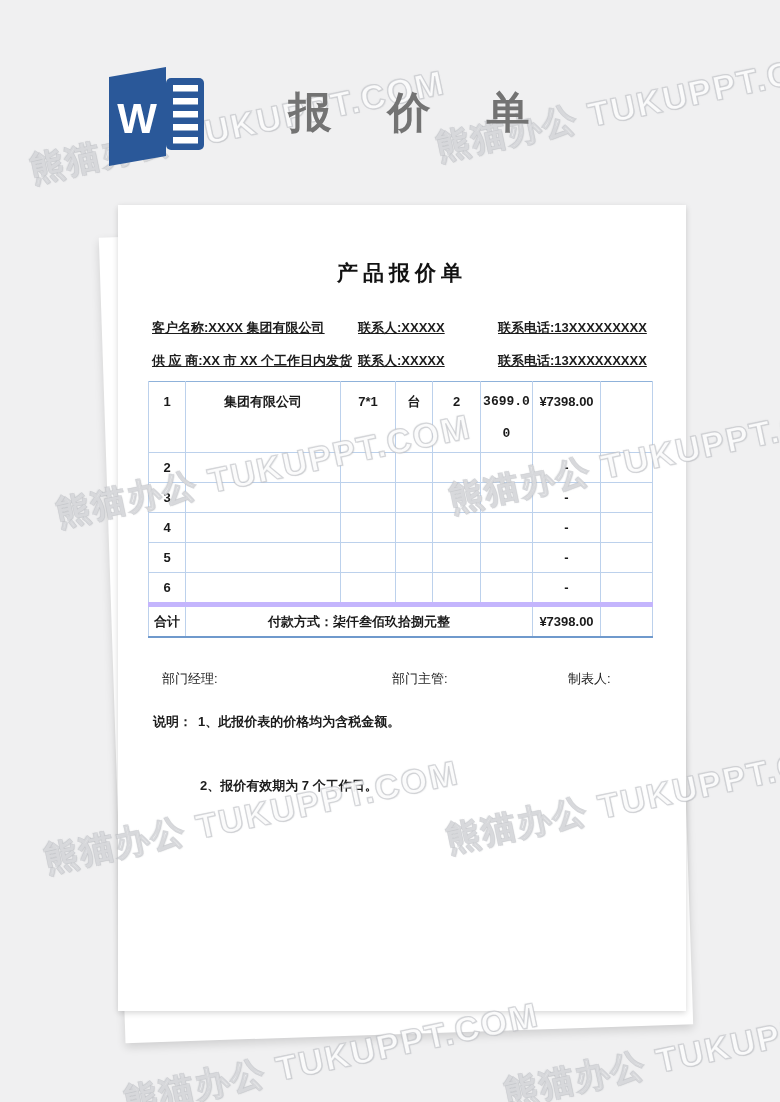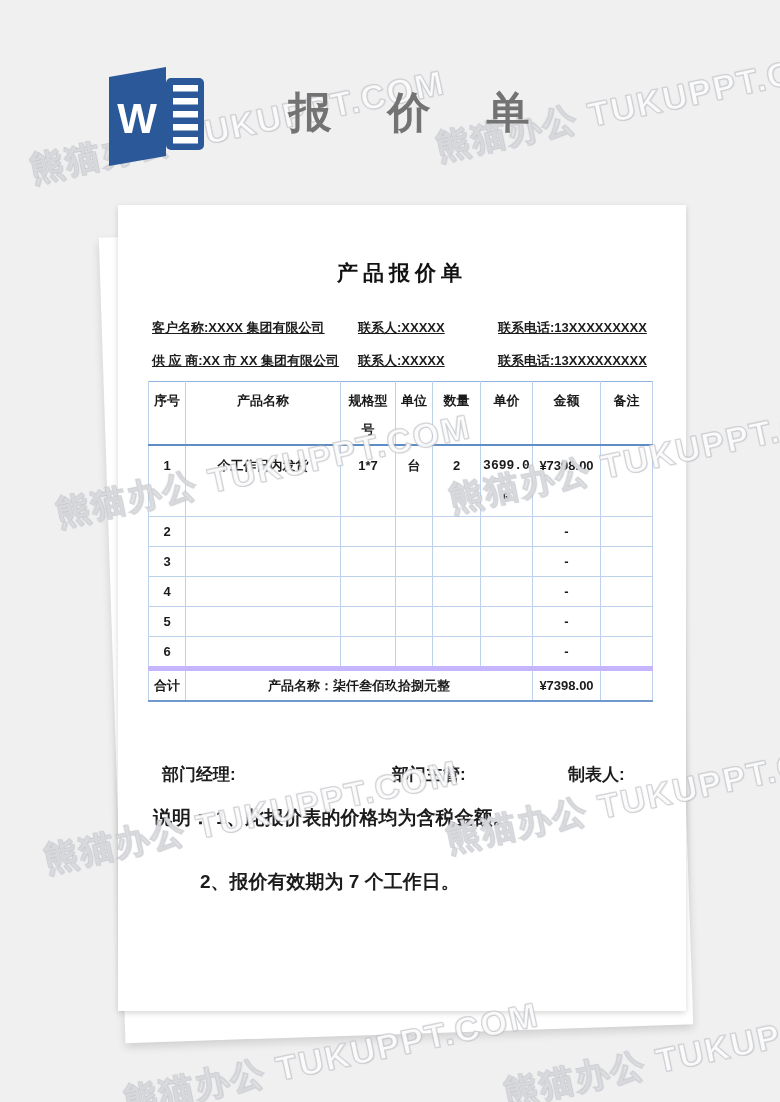--- a/index.html
+++ b/index.html
@@ -64,24 +64,24 @@
     font-size:13px;font-weight:700;border-top:none;border-bottom:2px solid #5f8dc6;
   }
   table.quote tr.r1 td{height:66px;vertical-align:top;line-height:32px;padding-top:4px;border-top:none;}
   table.quote tr.re td{height:29px;vertical-align:middle;}
   table.quote tr.tot td{
     height:29px;vertical-align:middle;border-top:5px solid #c4b5fd;border-bottom:none;
   }
   table.quote .brk{word-break:break-all;font-family:Liberation Mono, monospace;}
   .bold{font-weight:700;}
 
-  .sigs{display:grid;grid-template-columns:230px 176px auto;margin:64px 0 0 44px;height:18px;line-height:18px;
-    font-size:17px;font-weight:700;white-space:nowrap;}
-
-  .notes{margin:20px 0 0 35px;font-size:19px;font-weight:600;}
+  .sigs{display:grid;grid-template-columns:230px 176px auto;margin:32px 0 0 44px;height:18px;line-height:18px;
+    font-size:13px;font-weight:400;white-space:nowrap;}
+
+  .notes{margin:20px 0 0 35px;font-size:13px;font-weight:600;}
   .note-line{height:28px;line-height:28px;white-space:nowrap;}
   .note-line .nlabel{margin-right:6px;}
   .note-rest{padding-left:47px;margin-top:36px;}
 </style>
 </head>
 <body>
 
 <div class="stage">
 
   <svg class="brand-logo" viewBox="0 0 98 100">
@@ -105,52 +105,42 @@
 
     <div class="doc-title">产品报价单</div>
 
     <div class="info">
       <div class="info-row">
         <span>客户名称:XXXX 集团有限公司</span>
         <span>联系人:XXXXX</span>
         <span>联系电话:13XXXXXXXXX</span>
       </div>
       <div class="info-row">
-        <span>供 应 商:XX 市 XX 集团有限公司</span>
+        <span>供 应 商:XX 市 XX 个工作日内发货</span>
         <span>联系人:XXXXX</span>
         <span>联系电话:13XXXXXXXXX</span>
       </div>
     </div>
 
     <table class="quote">
       <colgroup>
         <col style="width:37px">
           <col style="width:155px">
           <col style="width:55px">
           <col style="width:37px">
         <col style="width:48px">
           <col style="width:52px">
           <col style="width:68px">
           <col style="width:52px">
       </colgroup>
       <tbody>
-          <tr class="hdr">
-        <th>序号</th>
-        <th>产品名称</th>
-        <th>规格型号</th>
-        <th>单位</th>
-        <th>数量</th>
-        <th>单价</th>
-        <th>金额</th>
-        <th>备注</th>
-      </tr>
       <tr class="r1">
         <td class="bold">1</td>
-        <td>个工作日内发货</td>
-        <td>1*7</td>
+        <td>集团有限公司</td>
+        <td>7*1</td>
         <td>台</td>
         <td>2</td>
         <td class="brk">3699.00</td>
         <td>¥7398.00</td>
         <td></td>
       </tr>
       <tr class="re">
         <td class="bold">2</td>
         <td></td>
         <td></td>
@@ -195,21 +185,21 @@
         <td></td>
         <td></td>
         <td></td>
         <td></td>
         <td></td>
         <td>-</td>
         <td></td>
       </tr>
       <tr class="tot">
         <td class="bold">合计</td>
-        <td colspan="5">产品名称：柒仟叁佰玖拾捌元整</td>
+        <td colspan="5">付款方式：柒仟叁佰玖拾捌元整</td>
         <td>¥7398.00</td>
         <td></td>
       </tr>
     </tbody>
       </table>
 
     <div class="sigs">
       <span>部门经理:</span>
       <span>部门主管:</span>
       <span>制表人:</span>

